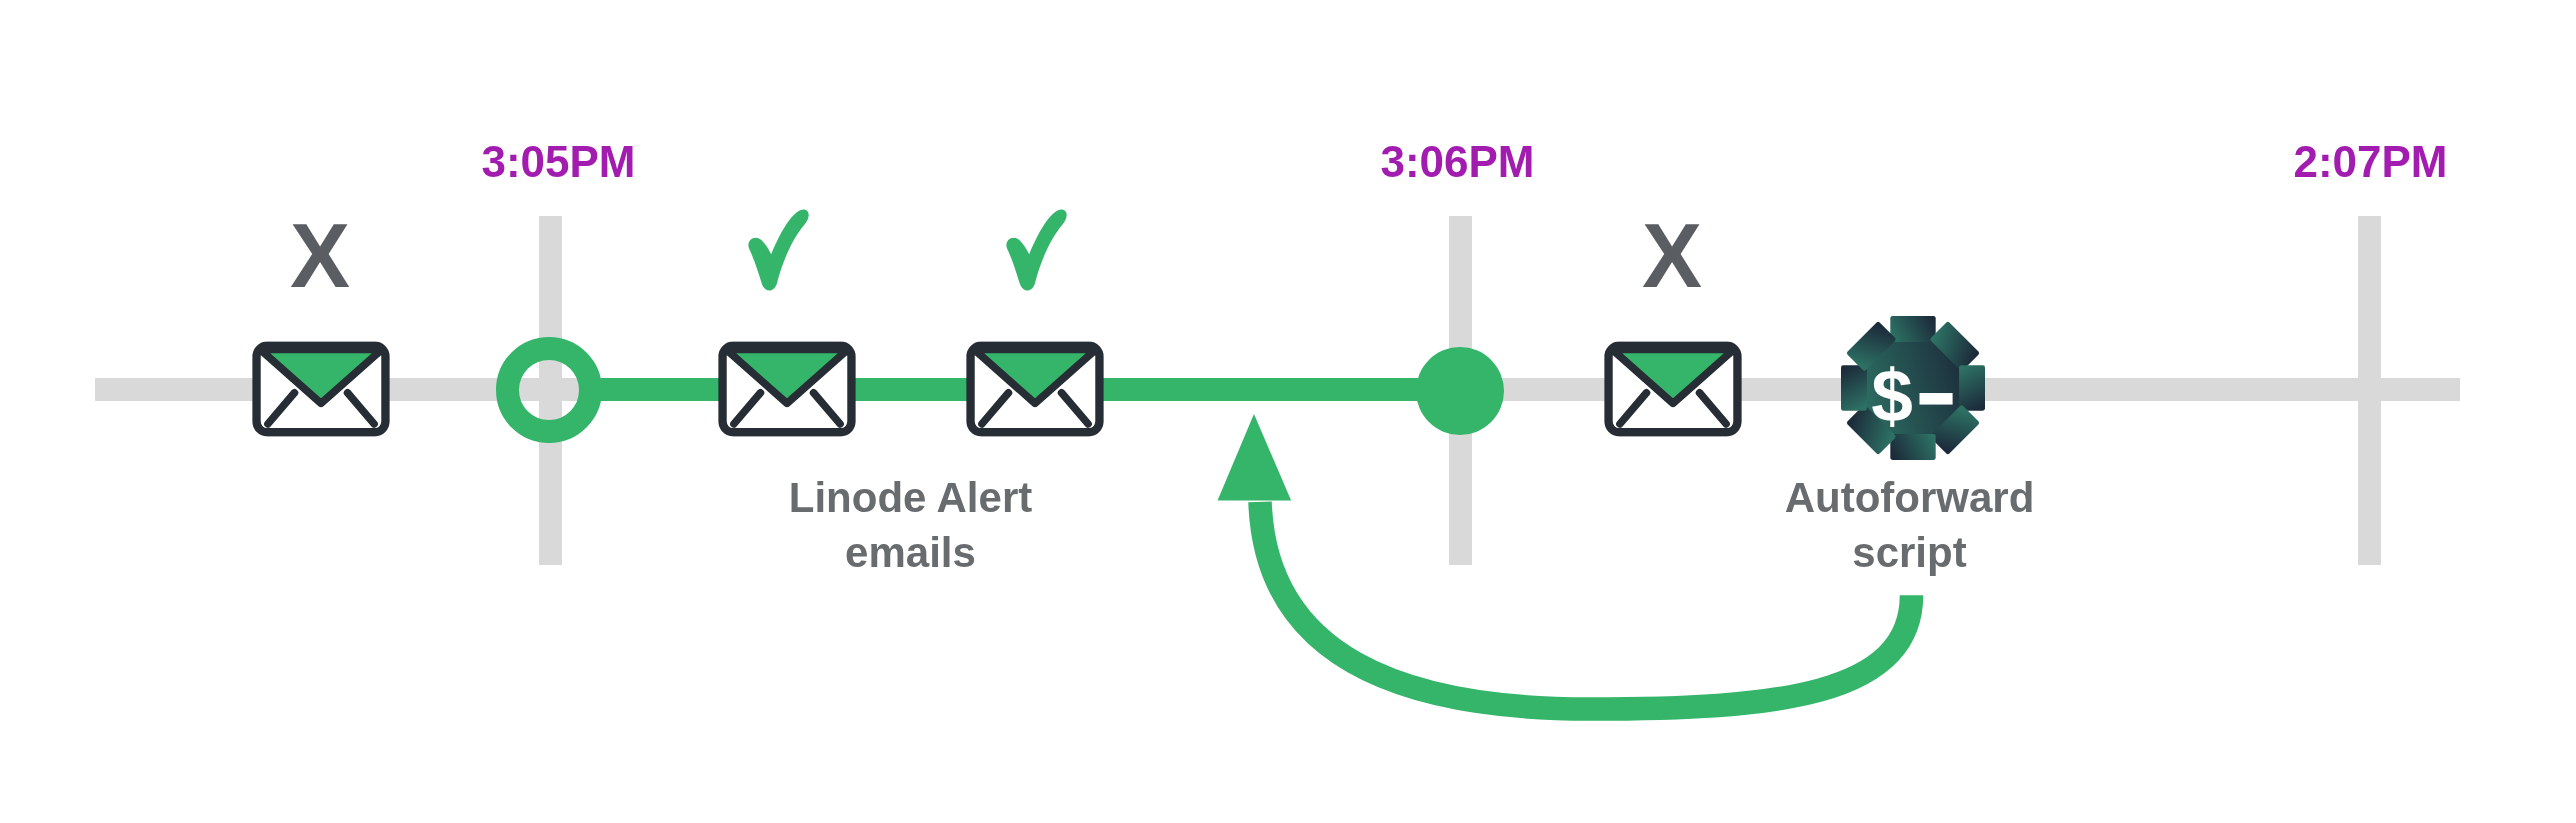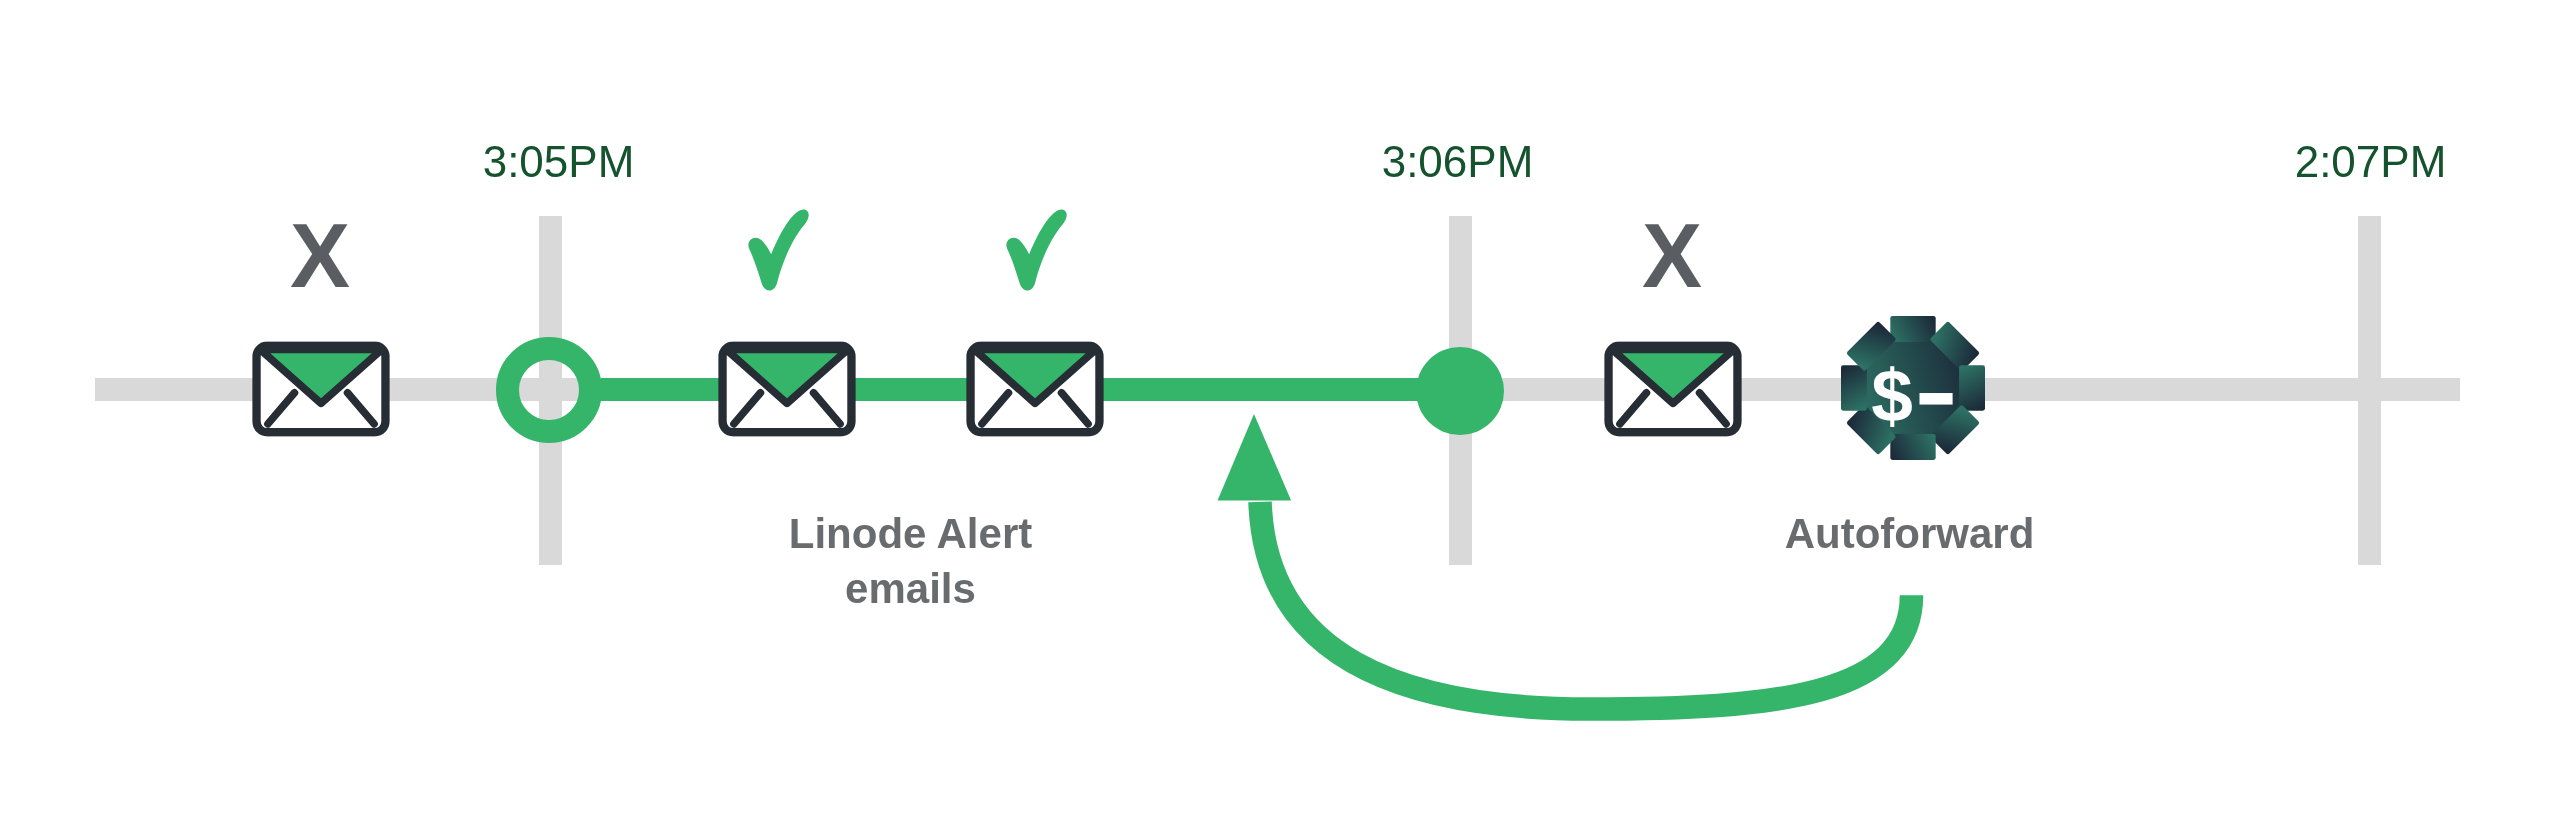--- a/index.html
+++ b/index.html
@@ -30,21 +30,21 @@
     box-sizing: border-box; border: 23.5px solid #34b56a; border-radius: 50%;
     background: transparent; z-index: 3;
   }
   .dot {
     position: absolute; left: 1416px; top: 347px; width: 88px; height: 88px;
     border-radius: 50%; background: #34b56a; z-index: 3;
   }
 
   .time-label {
     position: absolute; top: 140px; width: 303px; text-align: center;
-    font-size: 44px; font-weight: 400; color: #14532d; line-height: 1; z-index: 5;
+    font-size: 44px; font-weight: 700; color: #a21caf; line-height: 1; z-index: 5;
     letter-spacing: 0px; white-space: nowrap;
   }
   .time-label.t305 { left: 407px; }
   .time-label.t306 { left: 1306px; }
   .time-label.t307 { left: 2219px; }
   .event-time {
     position: absolute; left: 1728px; top: 234px; width: 379px; text-align: center;
     font-size: 44px; font-weight: 700; color: #696c6e; line-height: 1; z-index: 5;
     white-space: nowrap;
   }
@@ -69,21 +69,21 @@
   .gear { position: absolute; left: 1841px; top: 316px; width: 144px; height: 144px; z-index: 4; }
   .gear text {
     font-family: "Liberation Sans", sans-serif; font-weight: 700;
     font-size: 104px; fill: #ffffff;
   }
 
   .loop-arrow { position: absolute; left: 1191px; top: 398px; width: 766px; height: 349px; z-index: 2; }
 
   .group-label {
     position: absolute; top: 470px; width: 455px; text-align: center;
-    font-size: 42px; font-weight: 700; color: #696c6e; line-height: 55px; z-index: 5; margin-top: 36px;
+    font-size: 42px; font-weight: 700; color: #696c6e; line-height: 55px; z-index: 5;
   }
   .group-label.alert { left: 683px; }
   .group-label.script { left: 1682px; }
 
   .defs-holder { position: absolute; width: 0; height: 0; overflow: hidden; }
 </style>
 </head>
 <body>
 
 <svg class="defs-holder" aria-hidden="true">
@@ -172,16 +172,17 @@
     <text x="71" y="146" text-anchor="middle">$</text>
     <rect x="109" y="107" width="46" height="16" fill="#ffffff"></rect>
   </svg>
 
   <div class="group-label alert">
     <div>Linode Alert</div>
     <div>emails</div>
   </div>
   <div class="group-label script">
     <div>Autoforward</div>
+    <div>script</div>
   </div>
 
 </div>
 
 
 </body></html>

